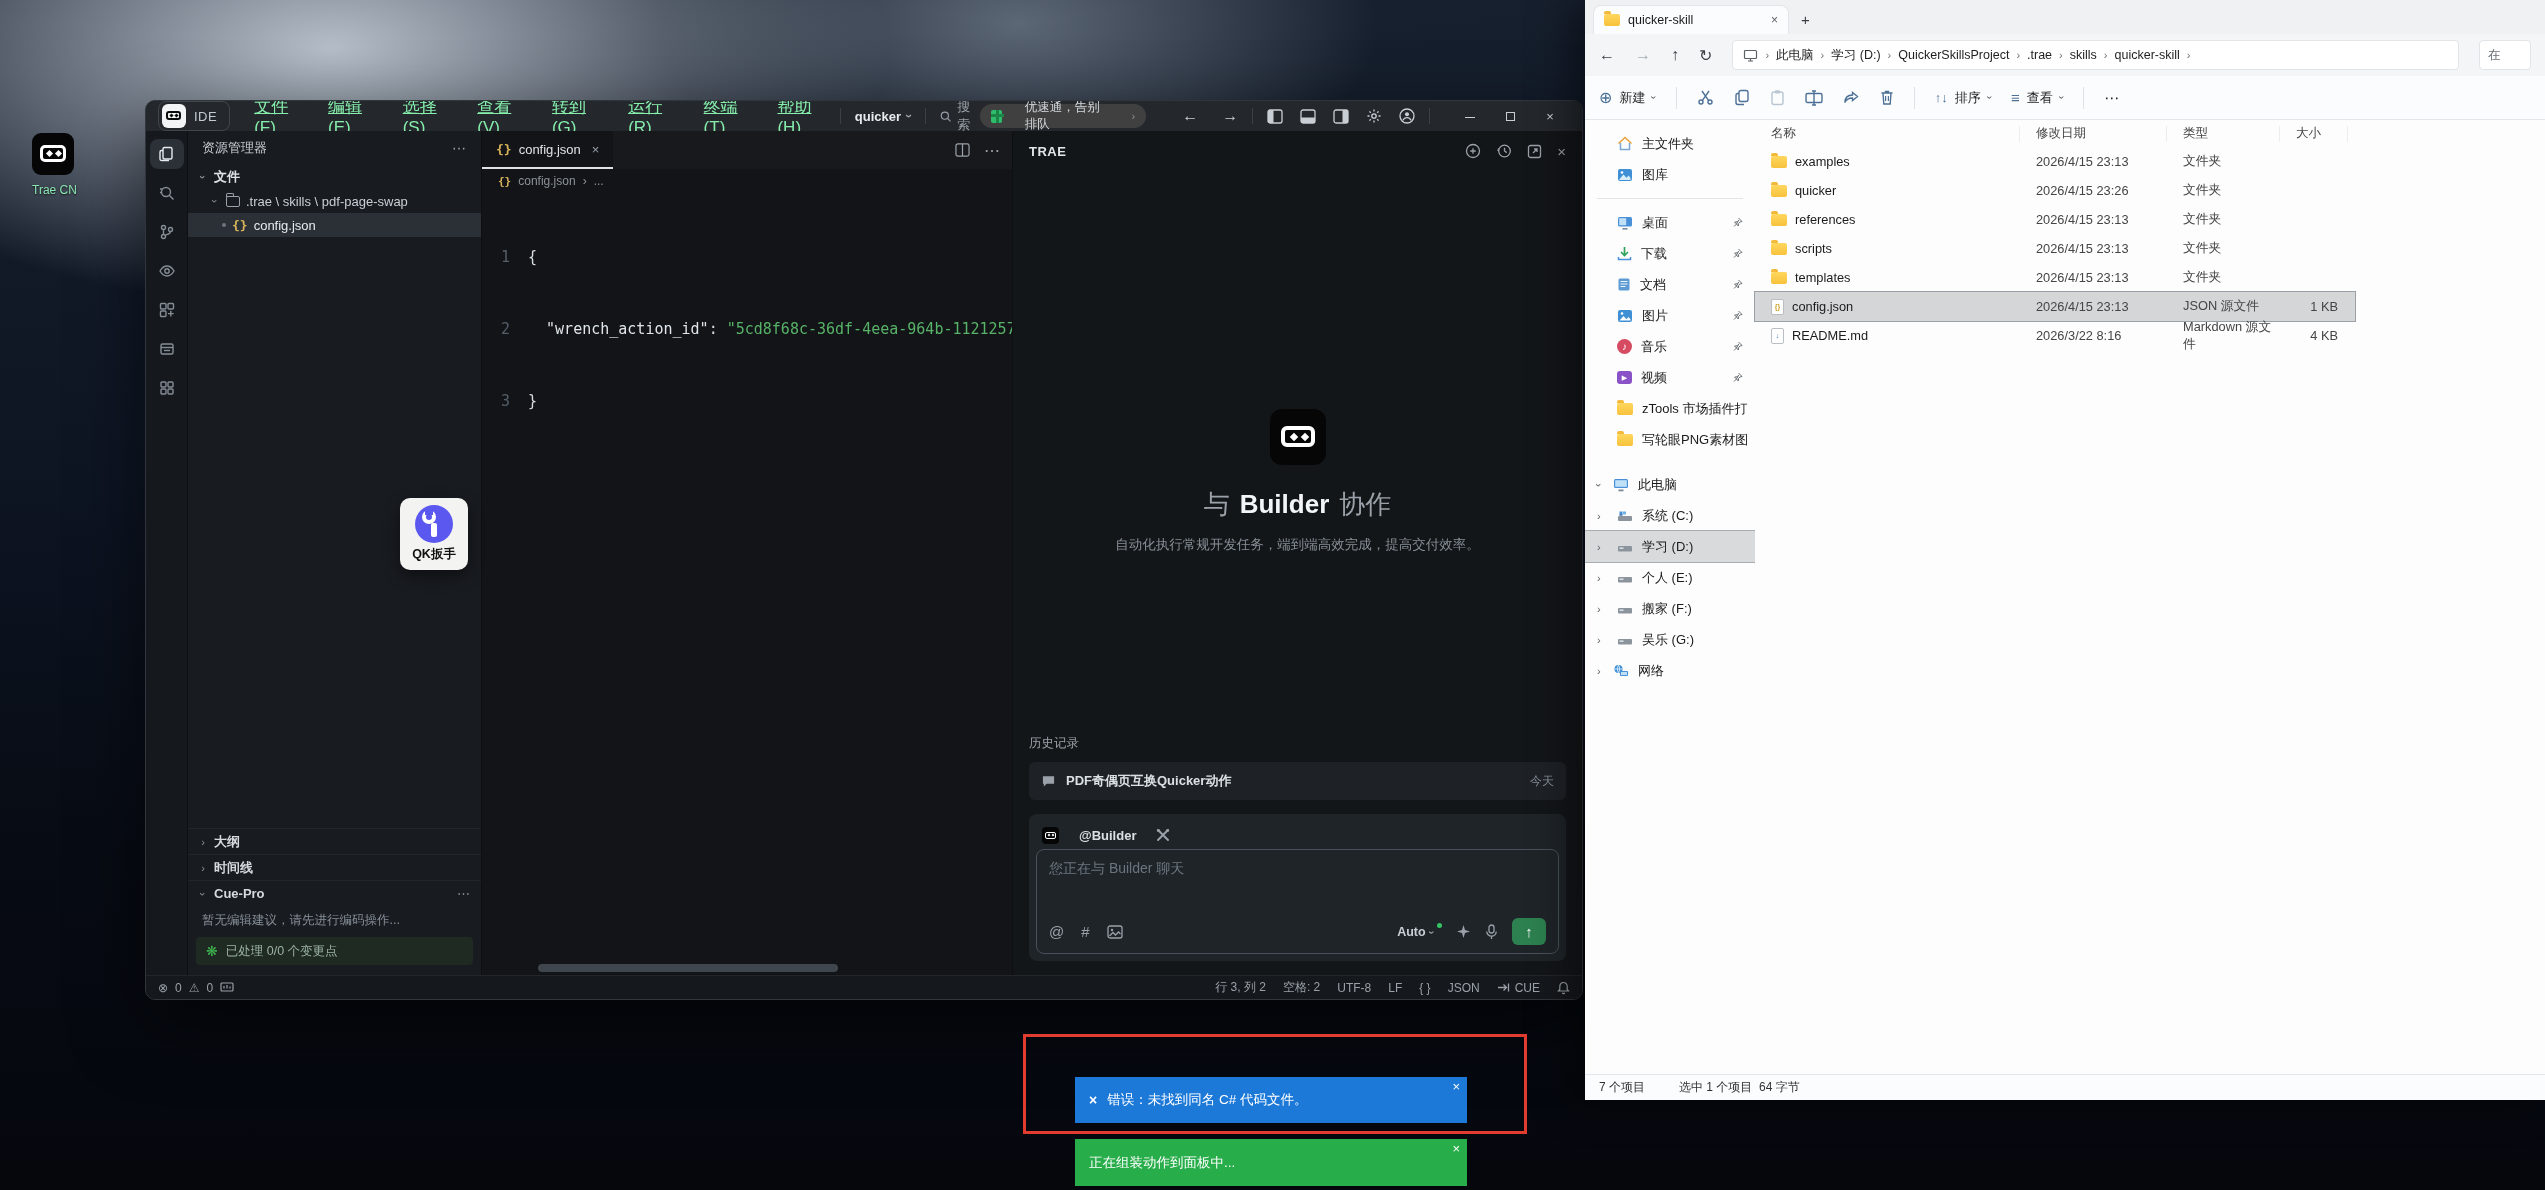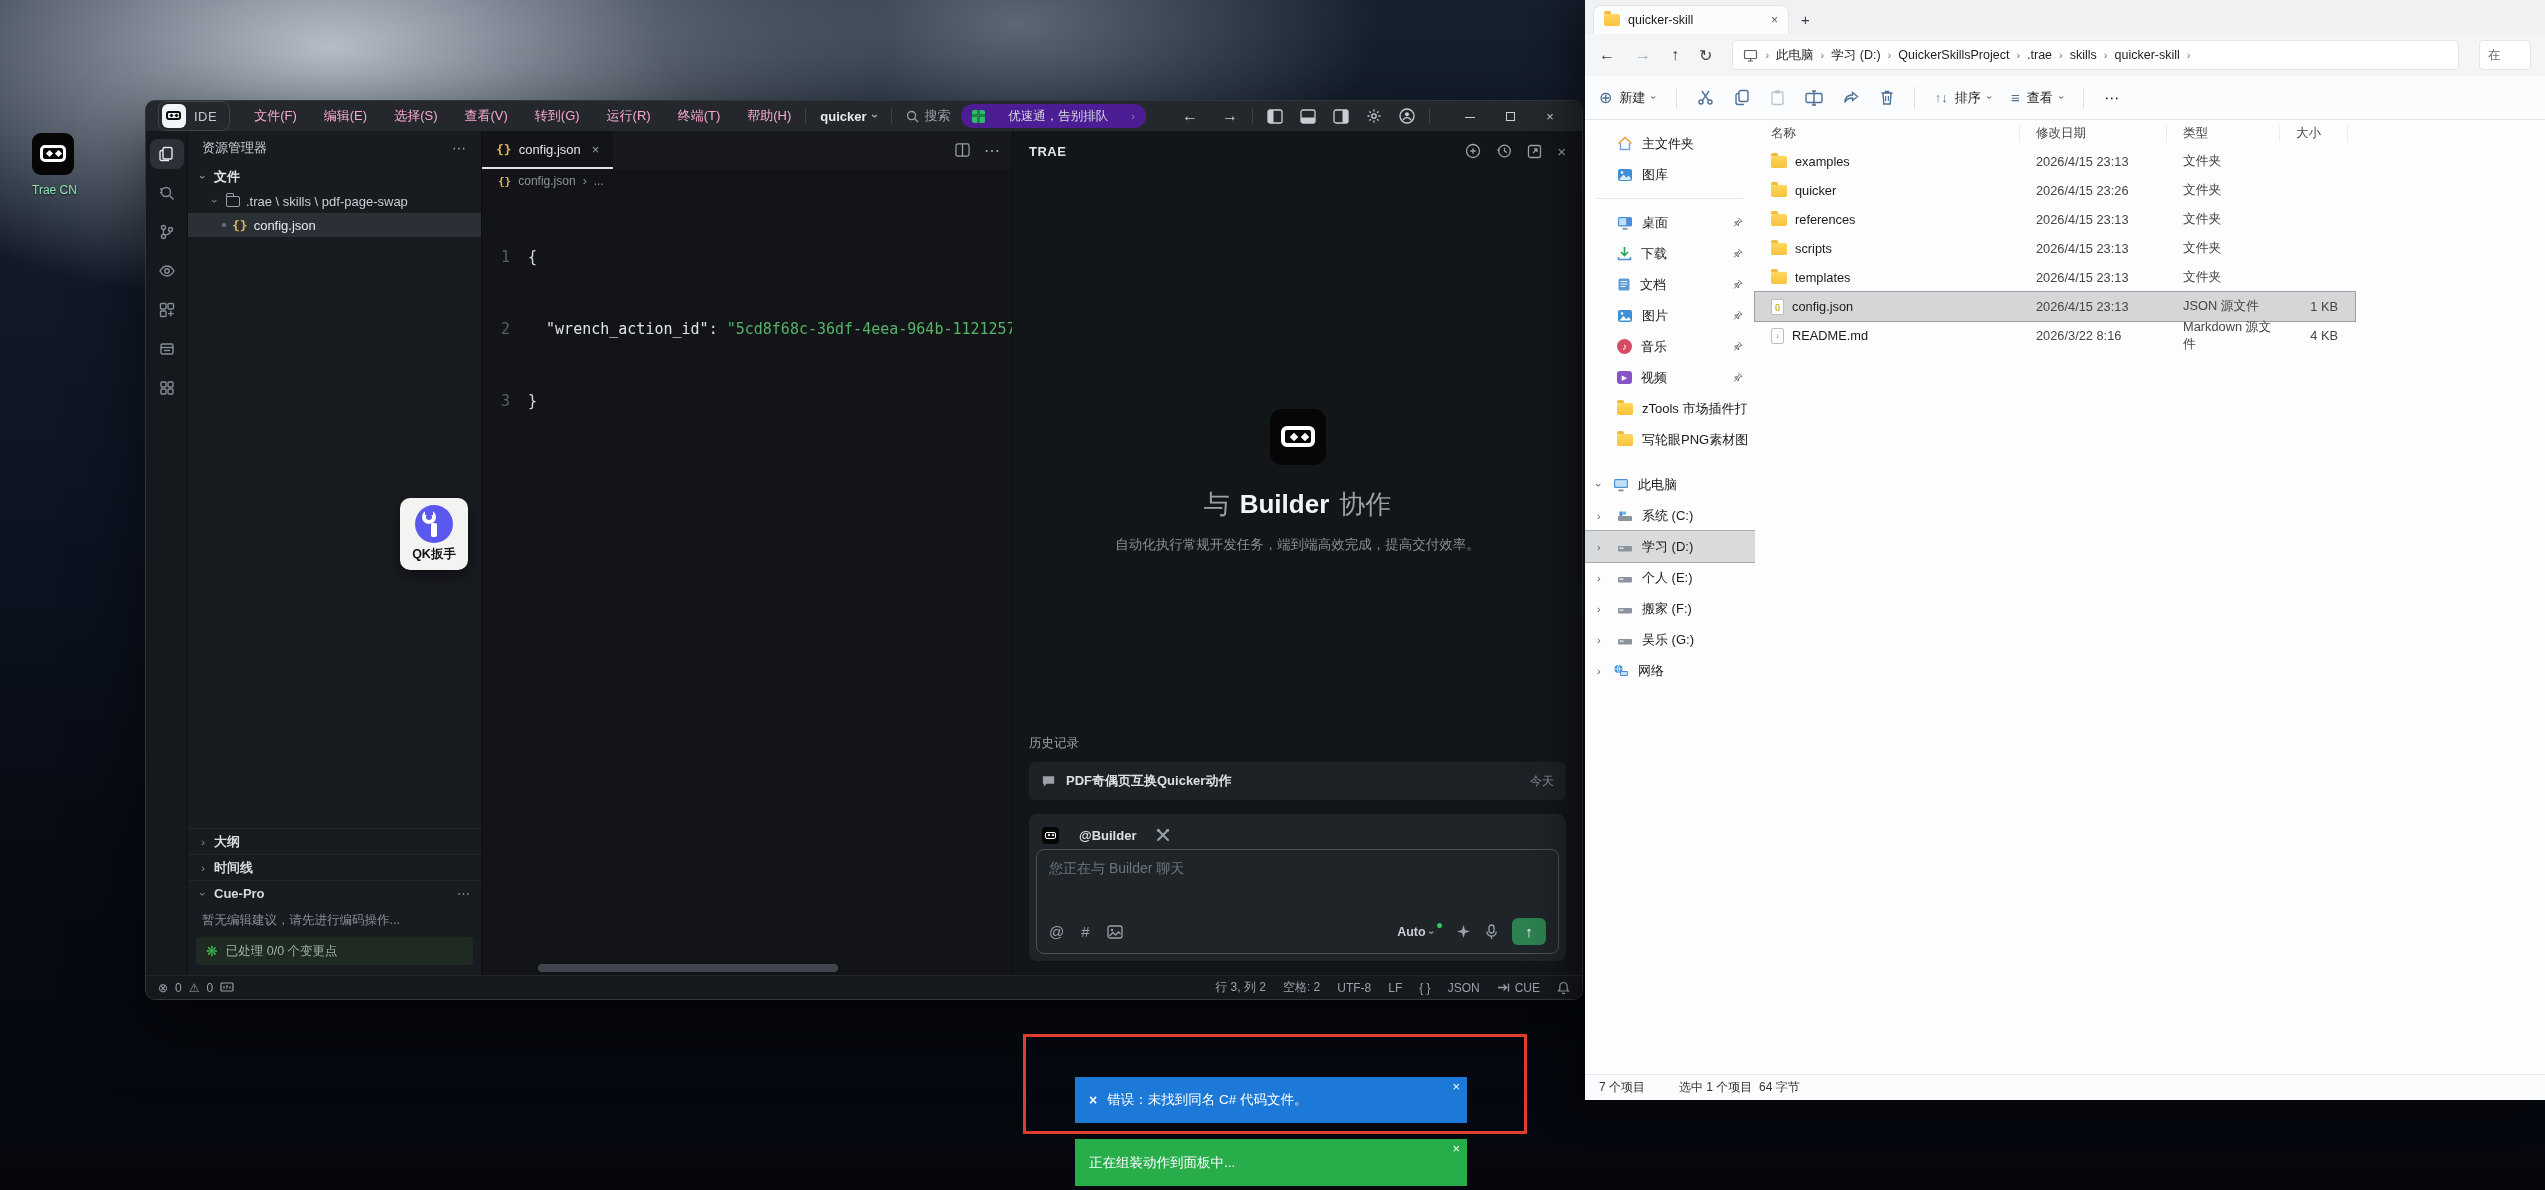--- a/index.html
+++ b/index.html
@@ -30,26 +30,26 @@
     border-radius:10px; box-shadow:0 24px 70px rgba(0,0,0,.55); display:flex; flex-direction:column; overflow:hidden;
     border:1px solid #31363c; }
   #ide-titlebar { height:30px; background:#24282d; display:flex; align-items:center; padding:0 12px; flex:none; gap:0; }
   .ide-brand { display:flex; align-items:center; gap:8px; border:1px solid #41464d; border-radius:8px; padding:2px 12px 2px 3px; }
   .ide-brand .trae-logo { width:24px; height:24px; background:#f2f4f5; border-radius:6px; }
   .ide-brand .face { border-color:#0a0a0a; left:4px; top:7px; width:15px; height:9px; border-width:2px; border-radius:3px; }
   .ide-brand .dot { background:#0a0a0a; width:3px; height:3px; top:10px; }
   .ide-brand .dot.d1 { left:8px; } .ide-brand .dot.d2 { left:13px; }
   .ide-brand-name { font-size:13px; color:#c3cad1; letter-spacing:.5px; }
   #ide-menus { display:flex; gap:27px; margin-left:24px; }
-  #ide-menus span { font-size:13px; color:#f9a8d4; cursor:default; }
+  #ide-menus span { font-size:17px; color:#86efac; cursor:default;text-decoration:underline; }
   .tb-divider { width:1px; height:16px; background:#3c4148; margin:0 14px; }
   .proj-sel { display:flex; align-items:center; gap:6px; color:#e8ebee; font-weight:bold; font-size:13px; }
   .proj-sel .chv { color:#9aa1a8; font-size:12px; }
   .tb-search { display:flex; align-items:center; gap:6px; color:#9aa1a8; font-size:13px; }
-  .promo { display:flex; align-items:center; gap:23px; background:#4c1d95; border-radius:13px; height:24px; padding:0 11px; margin-left:auto; }
+  .promo { display:flex; align-items:center; gap:23px; background:#404040; border-radius:13px; height:24px; padding:0 11px; margin-left:auto; }
   .promo .gift { width:13px; height:13px; background:#2ebd6b; border-radius:2px; position:relative; }
   .promo .gift:before { content:""; position:absolute; left:5px; top:0; width:3px; height:13px; background:#1d8449; }
   .promo .gift:after { content:""; position:absolute; left:0; top:4px; width:13px; height:3px; background:#1d8449; }
   .promo .ptxt { font-size:12.5px; color:#d5dade; }
   .promo .chv { color:#8b9299; font-size:11px; }
   .nav-arrows { display:flex; gap:24px; margin-left:36px; color:#c8ced4; font-size:16px; }
   .tb-icons { display:flex; gap:17px; align-items:center; }
   .tb-icons svg { display:block; }
   .win-controls { display:flex; gap:0; align-items:center; margin-left:6px; }
   .win-controls .wc { width:40px; text-align:center; color:#c8ced4; font-size:13px; }

